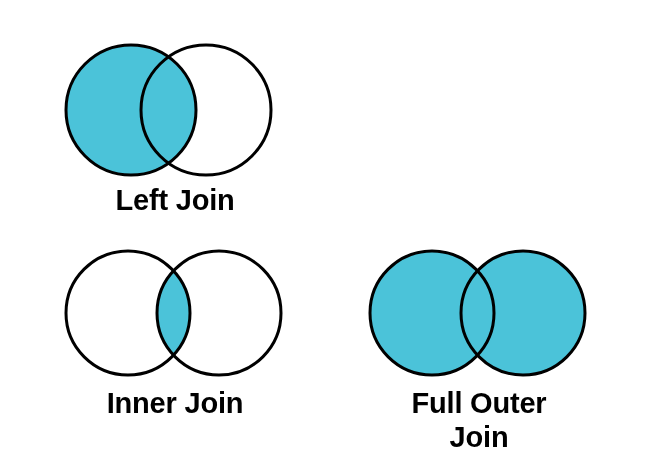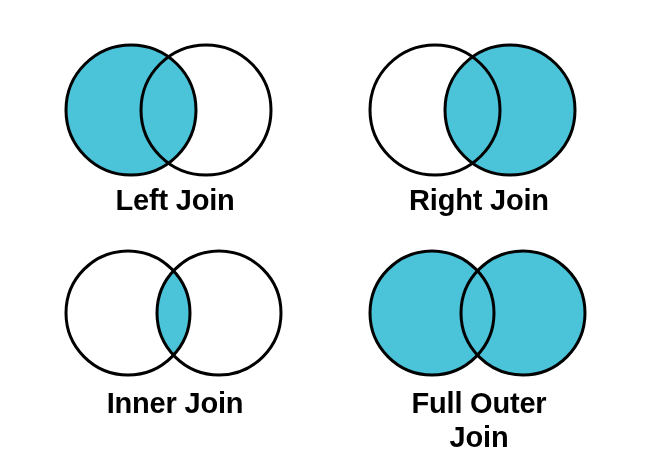--- a/index.html
+++ b/index.html
@@ -66,37 +66,20 @@
       <g clip-path="url(#clip-lj-right)">
         <circle cx="78" cy="72" r="65" fill="#4BC3D9"></circle>
       </g>
 
       <circle cx="78" cy="72" r="65" fill="none" stroke="#000000" stroke-width="3"></circle>
       <circle cx="153" cy="72" r="65" fill="none" stroke="#000000" stroke-width="3"></circle>
     </svg>
     <div class="venn-label">Left Join</div>
   </div>
 
-  <div class="join-cell" id="cell-right-join">
-    <svg class="venn" width="244" height="144" viewBox="0 0 244 144" xmlns="http://www.w3.org/2000/svg">
-      <defs>
-        <clipPath id="clip-rj-left">
-          <circle cx="78" cy="72" r="65"></circle>
-        </clipPath>
-      </defs>
-      <circle cx="78" cy="72" r="65" fill="#ffffff"></circle>
-      <circle cx="153" cy="72" r="65" fill="#4BC3D9"></circle>
-      <g clip-path="url(#clip-rj-left)">
-        <circle cx="153" cy="72" r="65" fill="#4BC3D9"></circle>
-      </g>
-      <circle cx="78" cy="72" r="65" fill="none" stroke="#000000" stroke-width="3"></circle>
-      <circle cx="153" cy="72" r="65" fill="none" stroke="#000000" stroke-width="3"></circle>
-    </svg>
-    <div class="venn-label">Right Join</div>
-  </div>
 
   <div class="join-cell" id="cell-full-outer-join">
     <svg class="venn" width="244" height="142" viewBox="0 0 244 142" xmlns="http://www.w3.org/2000/svg">
       <circle cx="75" cy="70" r="62" fill="#4BC3D9"></circle>
       <circle cx="166" cy="70" r="62" fill="#4BC3D9"></circle>
       <circle cx="75" cy="70" r="62" fill="none" stroke="#000000" stroke-width="3"></circle>
       <circle cx="166" cy="70" r="62" fill="none" stroke="#000000" stroke-width="3"></circle>
     </svg>
     <div class="venn-label">Full Outer
 Join</div>

